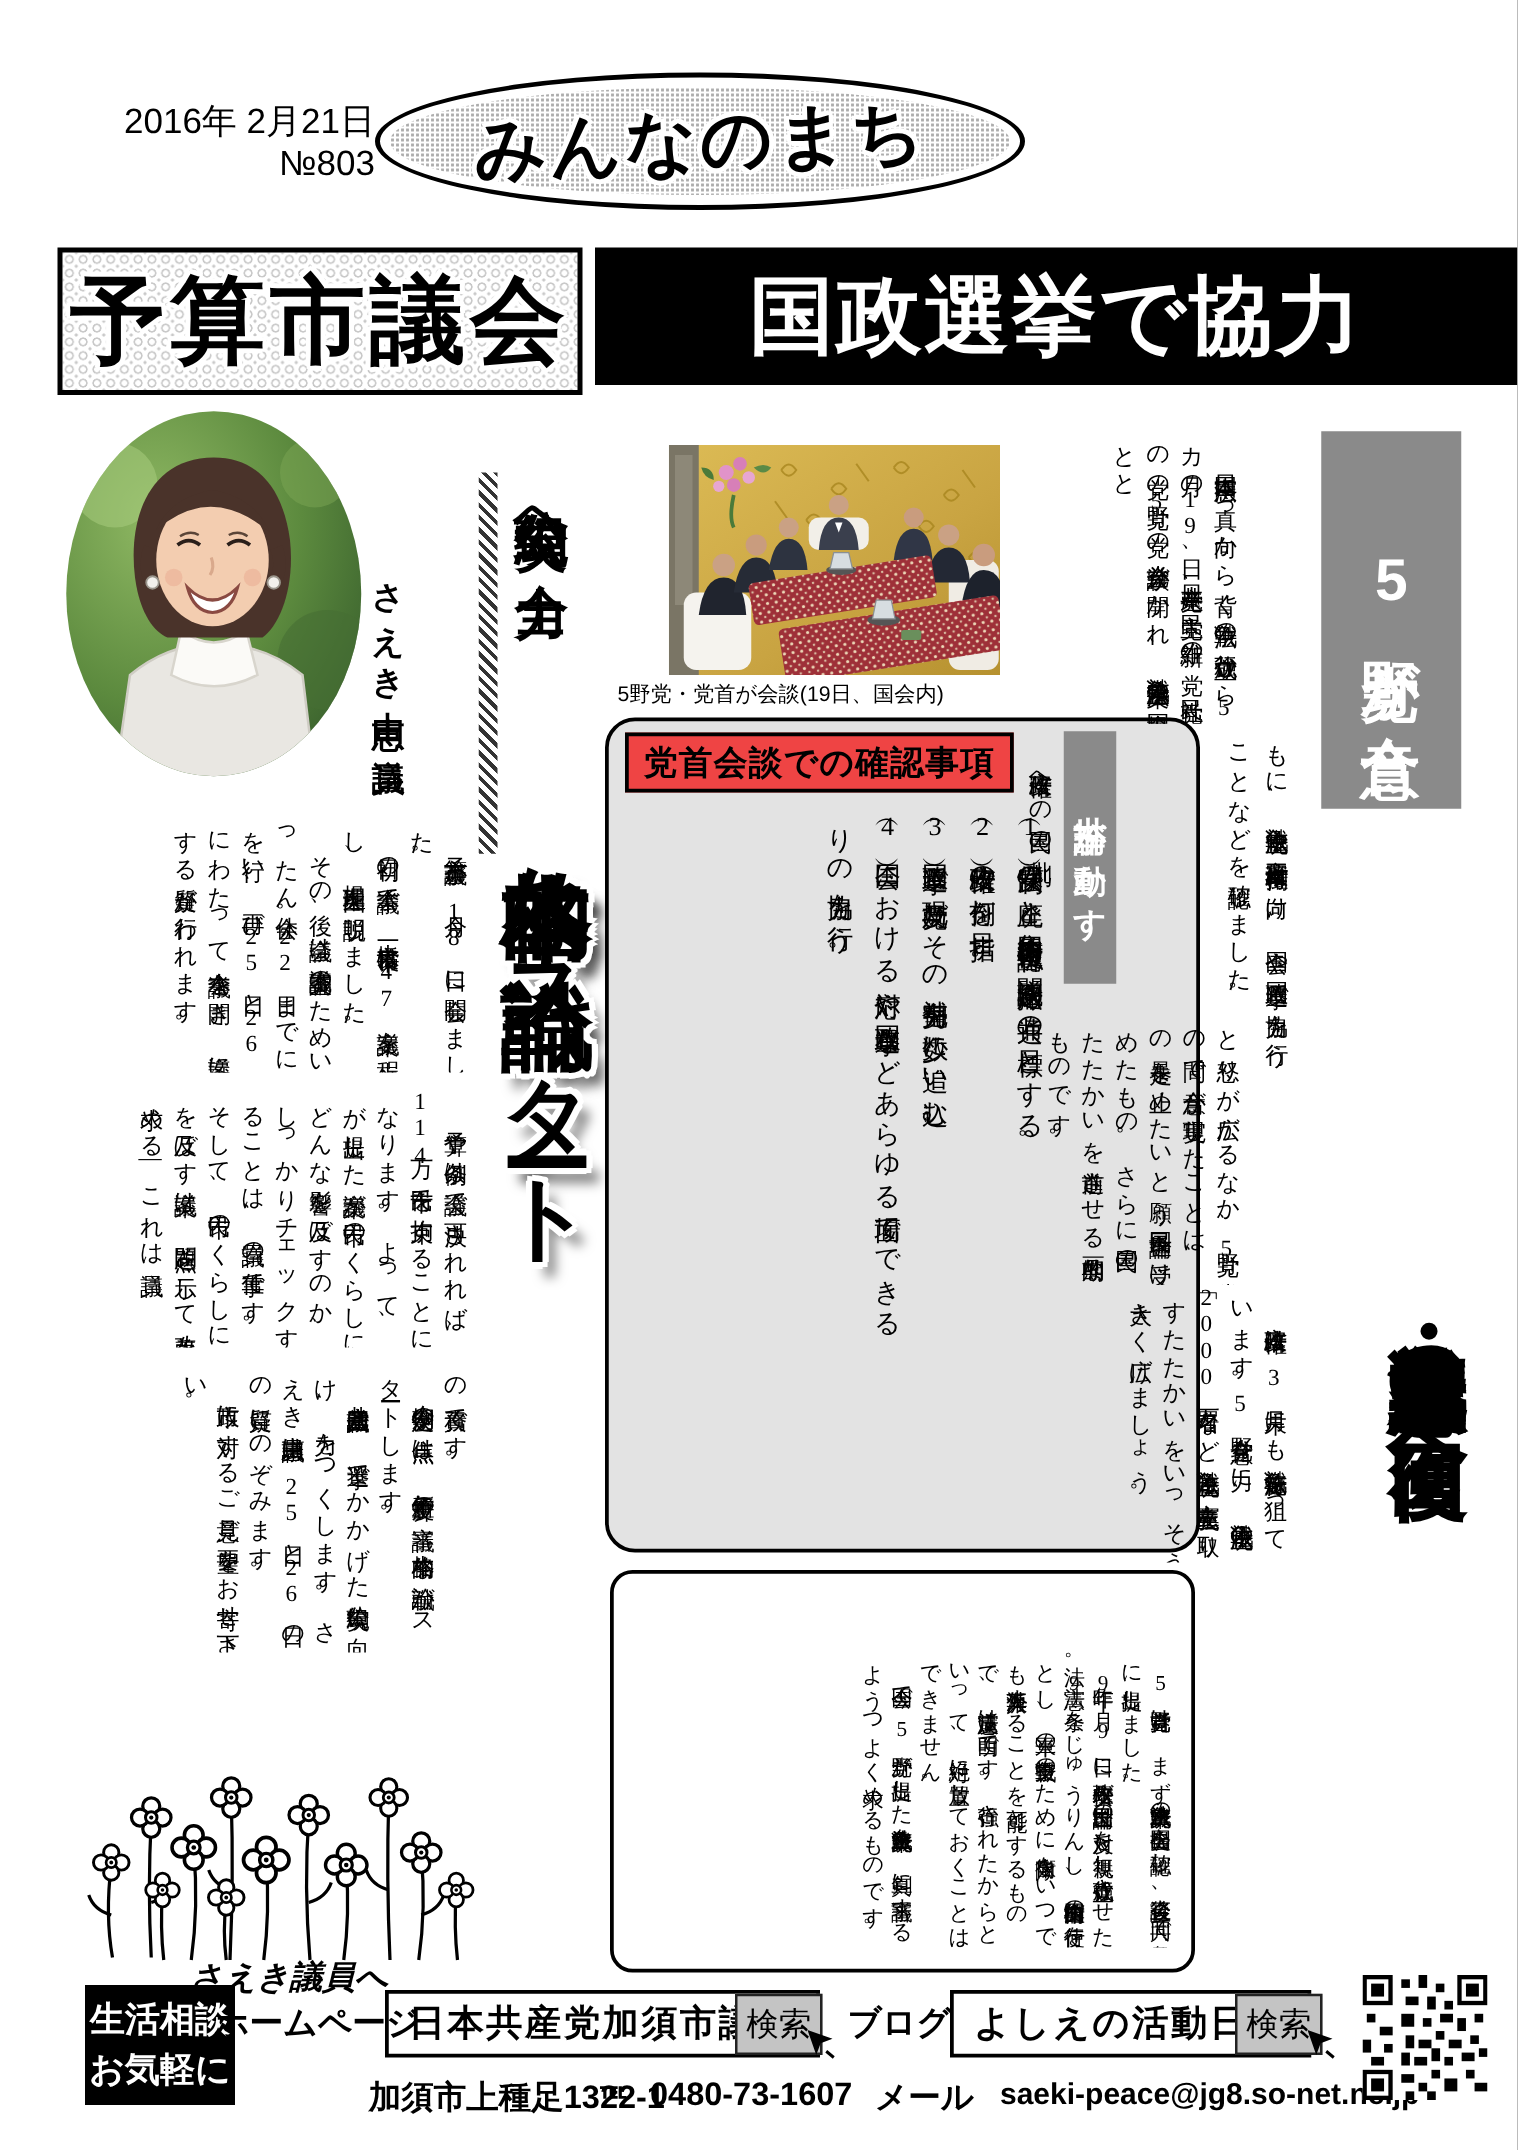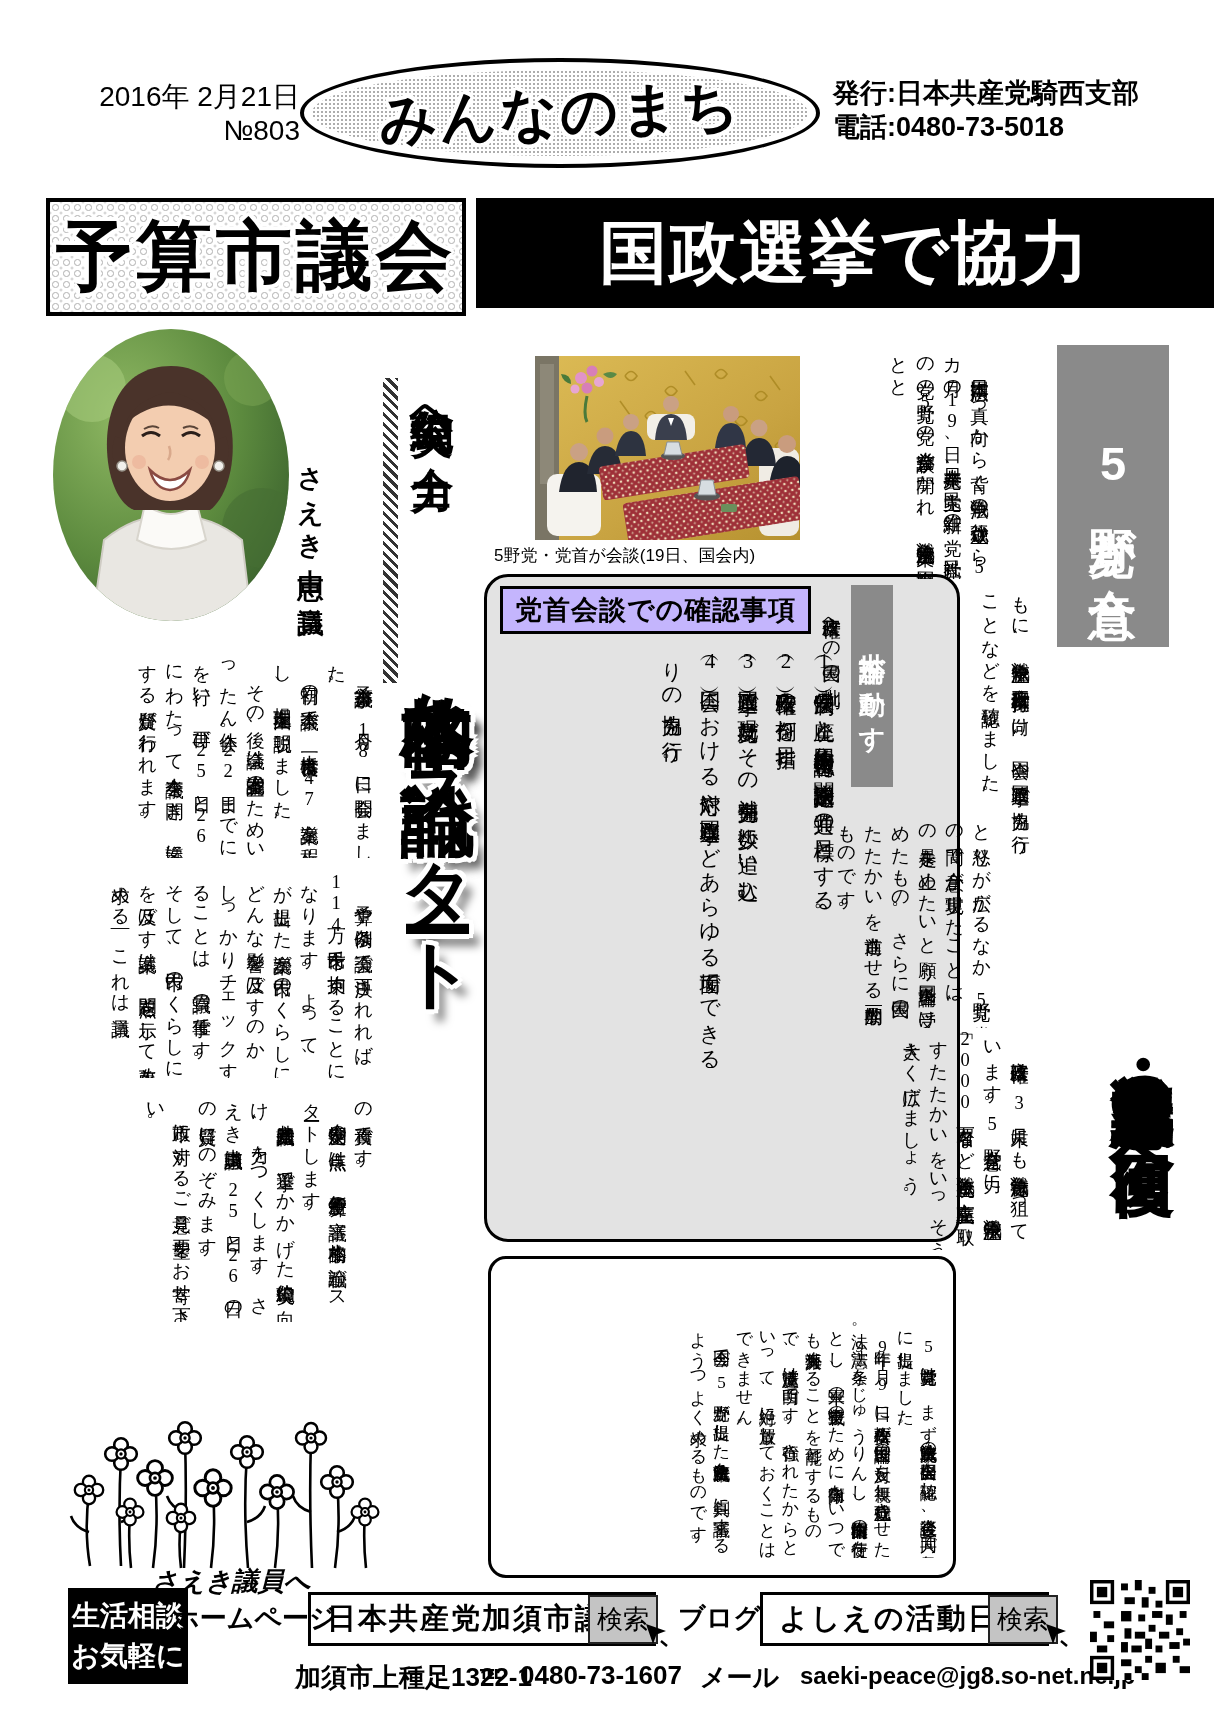--- a/index.html
+++ b/index.html
@@ -52,21 +52,21 @@
   .lband{left:14px;width:362px;line-height:27px;}
   .lband1{top:652px;height:206px;}
   .lband2{top:872px;height:206px;}
   .lband3{top:1090px;height:232px;line-height:26px;}
 
   
   .photo{left:535px;top:356px;width:265px;height:184px;overflow:hidden;}
   .caption{left:494px;top:544px;width:310px;text-align:left;font-size:17px;}
   .confirm-box{left:484px;top:574px;width:470px;height:662px;background:#e3e3e3;
       border:3px solid #000;border-radius:24px;}
-  .confirm-title{left:500px;top:586px;background:#c4b5fd;border:3px solid #000;
+  .confirm-title{left:500px;top:586px;background:#ef4444;border:3px solid #000;
       font-size:27px;font-weight:700;padding:3px 12px;letter-spacing:1px;}
   .confirm-items{left:505px;top:648px;width:338px;height:420px;font-size:21px;
       line-height:38px;letter-spacing:1px;overflow:hidden;}
   .submit-box{left:488px;top:1256px;width:462px;height:316px;background:#fff;
       border:3px solid #000;border-radius:18px;}
   .submit-title{left:488px;top:1268px;width:462px;text-align:center;font-size:36px;
       font-weight:700;letter-spacing:1px;}
   .submit-body{left:496px;top:1320px;width:444px;height:238px;font-size:17px;
       line-height:23px;letter-spacing:0;overflow:hidden;}
 
@@ -104,24 +104,20 @@
     <div>2016年 2月21日</div>
     <div>№803</div>
   </div>
 
   <div class="abs logo-oval">
     <div class="logo-inner">
       <span class="logo-text gothic">みんなのまち</span>
     </div>
   </div>
 
-  <div class="abs publisher gothic">
-    <div>発行:日本共産党騎西支部</div>
-    <div>電話:0480-73-5018</div>
-  </div>
 
   <div class="abs hl-left">
     <span class="hl-left-text gothic">予算市議会</span>
   </div>
   <div class="abs hl-right">
     <span class="hl-right-text gothic">国政選挙で協力</span>
   </div>
 
   <div class="abs portrait">
     <svg width="238" height="295" viewBox="0 0 238 295">

